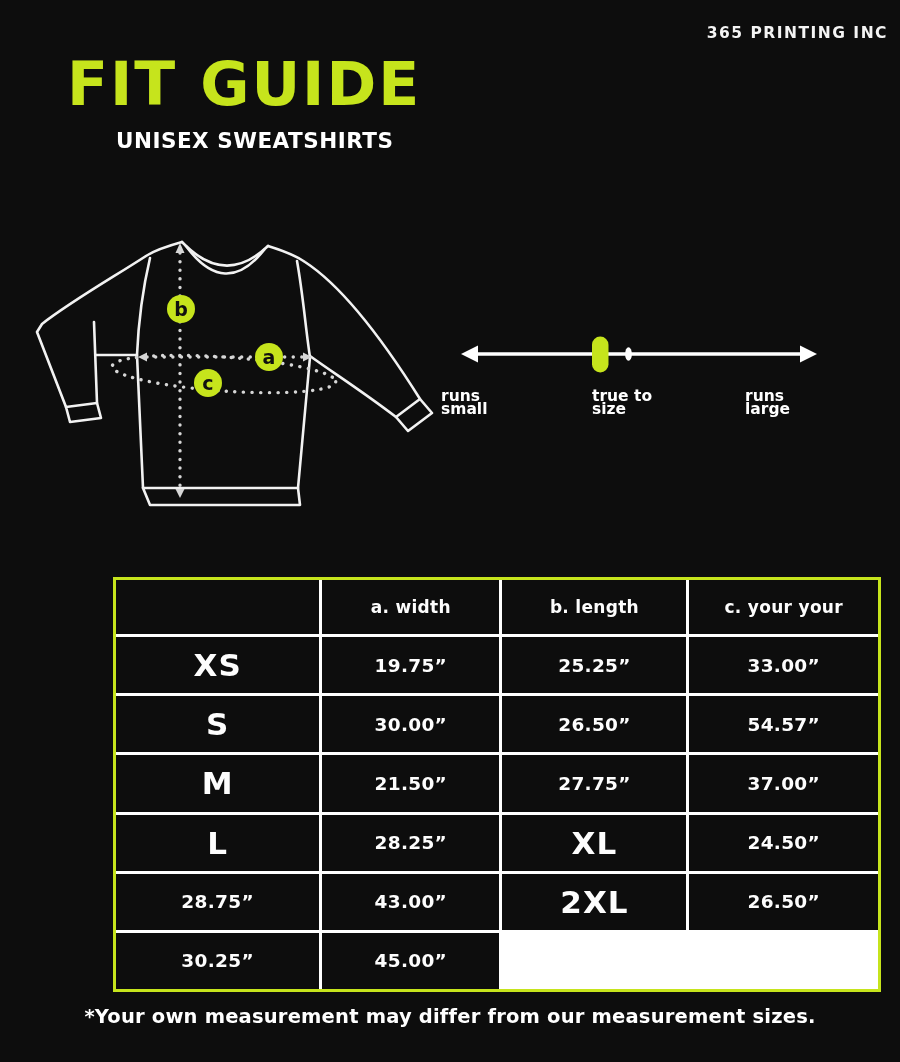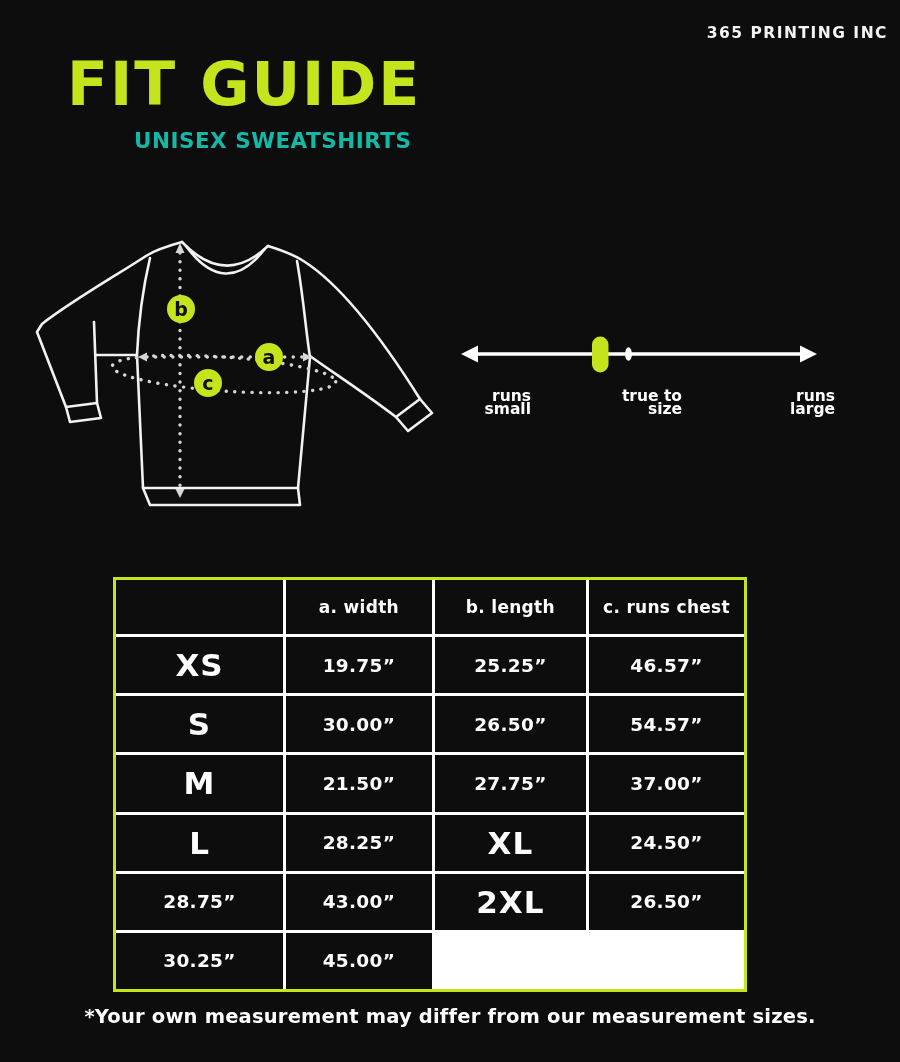--- a/index.html
+++ b/index.html
@@ -20,36 +20,35 @@
     font-size:15.5px;font-weight:bold;letter-spacing:1.5px;color:#f4f4f4;
     white-space:nowrap;
   }
   .title{
     position:absolute;top:54px;left:54px;
     font-size:60px;font-weight:bold;letter-spacing:2px;line-height:1;
     color:var(--accent);white-space:nowrap;margin-left:13px;
   }
   .subtitle{
     position:absolute;top:128px;left:116px;
-    font-size:21.5px;font-weight:bold;letter-spacing:0.5px;color:#14b8a6;
+    font-size:21.5px;font-weight:bold;letter-spacing:0.5px;color:#ffffff;
     white-space:nowrap;
-    margin-left:18px;
   }
   .shirt-svg{position:absolute;left:30px;top:225px;width:420px;height:290px;}
   .scale-svg{position:absolute;left:455px;top:328px;width:370px;height:56px;}
   .scale-label{
-    position:absolute;top:390px;width:90px;text-align:right;
+    position:absolute;top:390px;width:90px;text-align:left;
     font-size:15.5px;font-weight:bold;line-height:13px;color:#fff;
   }
   .scale-label.left{left:441px;}
   .scale-label.center{left:592px;}
   .scale-label.right{left:745px;}
 
   .size-table{
-    position:absolute;left:113px;top:577px;width:634px;height:415px;
+    position:absolute;left:113px;top:577px;width:768px;height:415px;
     box-sizing:border-box;border:3px solid var(--accent);background:#eab308;
   }
   .tgrid{
     display:grid;width:100%;height:100%;
     grid-template-columns:180fr 157fr 163fr 167fr;
     grid-template-rows:54fr 56fr 56fr 56fr 56fr 56fr 56fr;
     gap:3px;background:#ffffff;
   }
   .cell{
     background:var(--background);
@@ -149,26 +148,26 @@
   <div class="scale-label right">
     <div>runs</div>
     <div>large</div>
   </div>
 
   <div class="size-table">
     <div class="tgrid">
       <div class="cell head"></div>
       <div class="cell head">a. width</div>
       <div class="cell head">b. length</div>
-      <div class="cell head">c. runs chest</div>
+      <div class="cell head">c. your your</div>
 
       <div class="cell size">XS</div>
       <div class="cell val">19.75”</div>
       <div class="cell val">25.25”</div>
-      <div class="cell val">46.57”</div>
+      <div class="cell val">33.00”</div>
 
       <div class="cell size">S</div>
       <div class="cell val">30.00”</div>
       <div class="cell val">26.50”</div>
       <div class="cell val">54.57”</div>
 
       <div class="cell size">M</div>
       <div class="cell val">21.50”</div>
       <div class="cell val">27.75”</div>
       <div class="cell val">37.00”</div>

